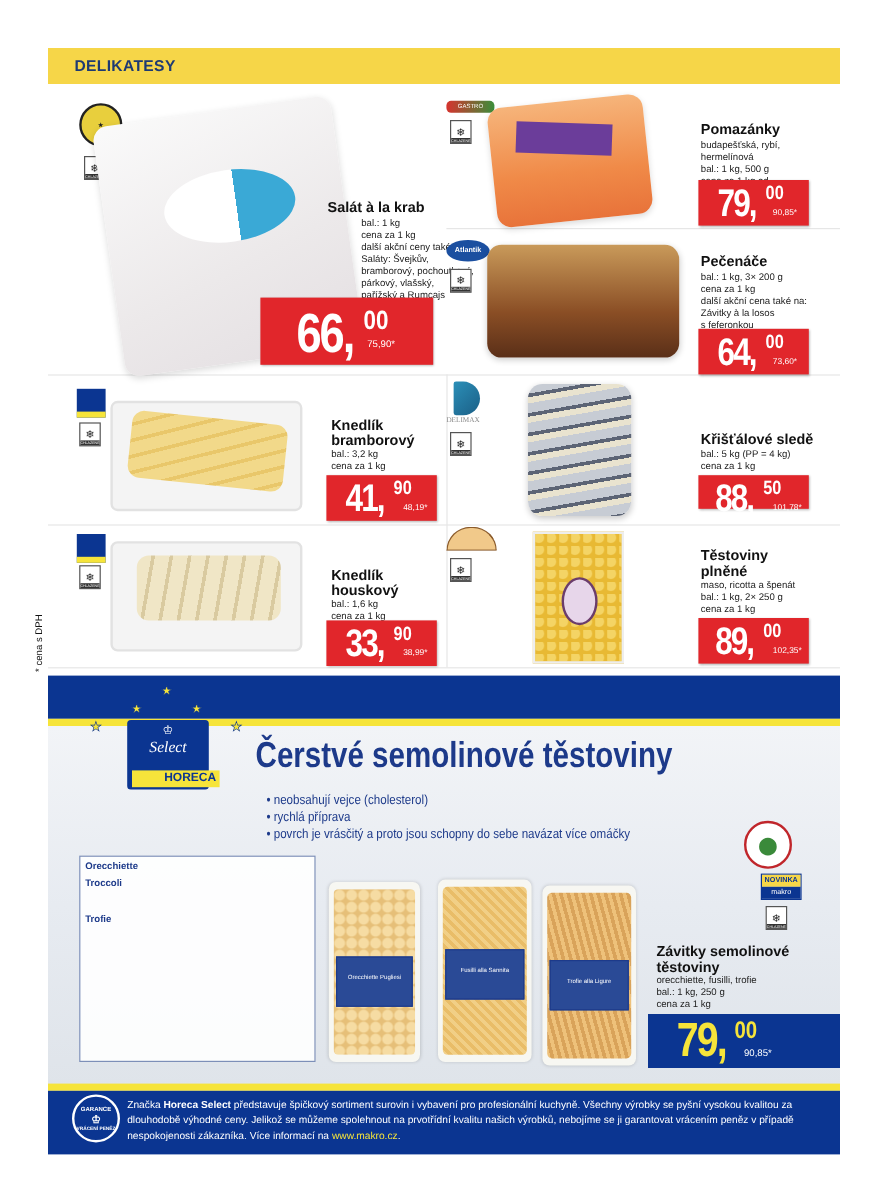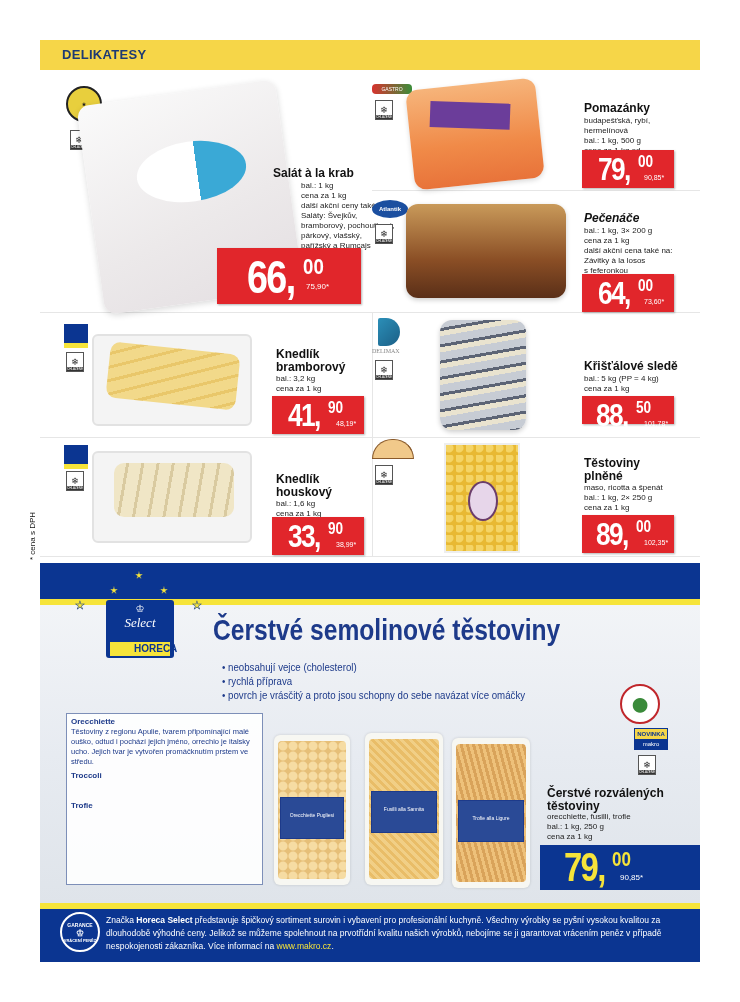--- a/index.html
+++ b/index.html
@@ -29,21 +29,21 @@
 
   
   .tub { border-radius: 12px; }
 
   
   .blue-band { left: 40px; top: 563px; width: 660px; height: 36px; background: #0b3591; }
   .yellow-line { left: 40px; top: 599px; width: 660px; height: 6px; background: #f6e43a; }
   .section-bg { left: 40px; top: 605px; width: 660px; height: 300px; background: linear-gradient(180deg, #f2f4f7 0%, #e7ebf1 50%, #dfe4ea 100%); }
   .select-logo { left: 106px; top: 600px; width: 68px; height: 58px; background: #0b3591; border-radius: 3px; }
   .select-word { left: 112px; top: 615px; width: 56px; text-align: center; font-family: "Liberation Serif", serif; font-style: italic; color: #fff; font-size: 13px; }
-  .horeca-word { left: 110px; top: 642px; width: 60px; height: 14px; background: #f6e43a; color: #0b3591; font-weight: bold; font-size: 10px; text-align: center; line-height: 14px; padding-left: 24px; }
+  .horeca-word { left: 110px; top: 642px; width: 73px; height: 14px; background: #f6e43a; color: #0b3591; font-weight: bold; font-size: 10px; text-align: center; line-height: 14px; padding-left: 24px; }
   .star { color: #f6e43a; font-size: 11px; -webkit-text-stroke: 0.5px #0b3591; }
 
   .section-title { left: 213px; top: 613px; font-size: 30px; font-weight: bold; color: #1d3a8a; transform: scaleX(0.82); transform-origin: left top; white-space: nowrap; }
   .bullets { left: 222px; top: 660px; font-size: 11px; color: #1d3a8a; line-height: 14px; transform: scaleX(0.88); transform-origin: left top; }
 
   .info-box { left: 66px; top: 713px; width: 197px; height: 172px; background: rgba(255,255,255,0.9); border: 1px solid #7d8fb8; padding: 3px 4px; }
   .info-head { font-weight: bold; font-size: 8px; color: #1d3a8a; line-height: 10px; margin-top: 2px; }
   .info-text { font-size: 7.5px; color: #1d3a8a; line-height: 10px; }
 
   .pasta-bag { border-radius: 6px; background: #f7f7f2; box-shadow: 0 0 3px rgba(0,0,0,0.15); }
@@ -122,21 +122,21 @@
   </div>
 </div>
 
 <div class="abs" style="left:372px; top:190px; width:328px; height:122px;">
   <div class="abs brand-badge" style="left:0px; top:10px; width:36px; height:18px; background:#1b4fa0; color:#fff; font-size:6px; border-radius:50%;">Atlantik</div>
   <div class="abs chill-icon" style="left:3px; top:34px;">
     <span class="glyph">❄</span>
       <span class="lbl">CHLAZENÉ</span>
   </div>
   <div class="abs tub" style="left:34px; top:14px; width:160px; height:94px; background:linear-gradient(180deg,#c99a5a 0%,#8a4e25 60%,#5a2f18 100%); box-shadow:0 2px 5px rgba(0,0,0,0.2);"></div>
-  <div class="abs prod-title" style="left:212px; top:22px;font-style:italic;">Pečenáče</div>
+  <div class="abs prod-title" style="left:212px; top:22px;">Pečenáče</div>
   <div class="abs prod-detail" style="left:212px; top:36px; width:110px;">bal.: 1 kg, 3× 200 g
 cena za 1 kg
 další akční cena také na:
 Závitky à la losos
 s feferonkou</div>
   <div class="abs price-box" style="left:210px; top:84px; width:92px; height:38px;">
     <span class="price-main" style="left:16px; top:1px; font-size:32px;">64,</span>
     <span class="price-cents" style="left:56px; top:3px; font-size:16px;">00</span>
     <span class="price-vat" style="left:62px; top:24px; font-size:7px;">73,60*</span>
   </div>
@@ -244,21 +244,20 @@
 
 <div class="abs section-title">Čerstvé semolinové těstoviny</div>
 <div class="abs bullets">
   <div>• neobsahují vejce (cholesterol)</div>
   <div>• rychlá příprava</div>
   <div>• povrch je vrásčitý a proto jsou schopny do sebe navázat více omáčky</div>
 </div>
 
 <div class="abs info-box">
   <div class="info-head" style="margin-top:0;">Orecchiette</div>
-  <div class="info-text">Těstoviny z regionu Apulie, tvarem připomínající malé ouško, odtud i pochází jejich jméno, orrechio je italsky ucho. Jejich tvar je vytvořen promáčknutím prstem ve středu.</div>
   <div class="info-head" style="margin-top:4px;">Troccoli</div>
   <div class="info-head" style="margin-top:20px;">Trofie</div>
 </div>
 
 <div class="abs pasta-bag" style="left:274px; top:735px; width:76px; height:150px;">
   <div class="pasta-fill" style="background:radial-gradient(circle at 50% 50%,#f6dca3 0 4px,#e6bf78 5px) 0 0/10px 10px;"></div>
   <div class="pasta-label">Orecchiette Pugliesi</div>
 </div>
 <div class="abs pasta-bag" style="left:365px; top:733px; width:78px; height:152px;">
   <div class="pasta-fill"></div>
@@ -272,21 +271,21 @@
 <div class="abs brand-badge" style="left:620px; top:684px; width:40px; height:40px; background:#fff; border:2px solid #c0262b; color:#3a8a3a; font-size:14px;">⬤</div>
 <div class="abs novinka">
   <div class="top">NOVINKA</div>
   <div class="bot">makro</div>
 </div>
 <div class="abs chill-icon" style="left:638px; top:755px;">
   <span class="glyph">❄</span>
     <span class="lbl">CHLAZENÉ</span>
 </div>
 
-<div class="abs prod-title" style="left:547px; top:787px; white-space:pre-line;">Čerstvé rozválených
+<div class="abs prod-title" style="left:547px; top:787px; white-space:pre-line;">Závitky semolinové
 těstoviny</div>
 <div class="abs prod-detail" style="left:547px; top:812px;">orecchiette, fusilli, trofie
 bal.: 1 kg, 250 g
 cena za 1 kg</div>
 
 <div class="abs blue-price">
   <span class="price-main" style="left:24px; top:0px; font-size:40px; color:#f6e43a;">79,</span>
   <span class="price-cents" style="left:72px; top:3px; font-size:20px; color:#f6e43a;">00</span>
   <span class="price-vat" style="left:80px; top:28px; font-size:8px;">90,85*</span>
 </div>

